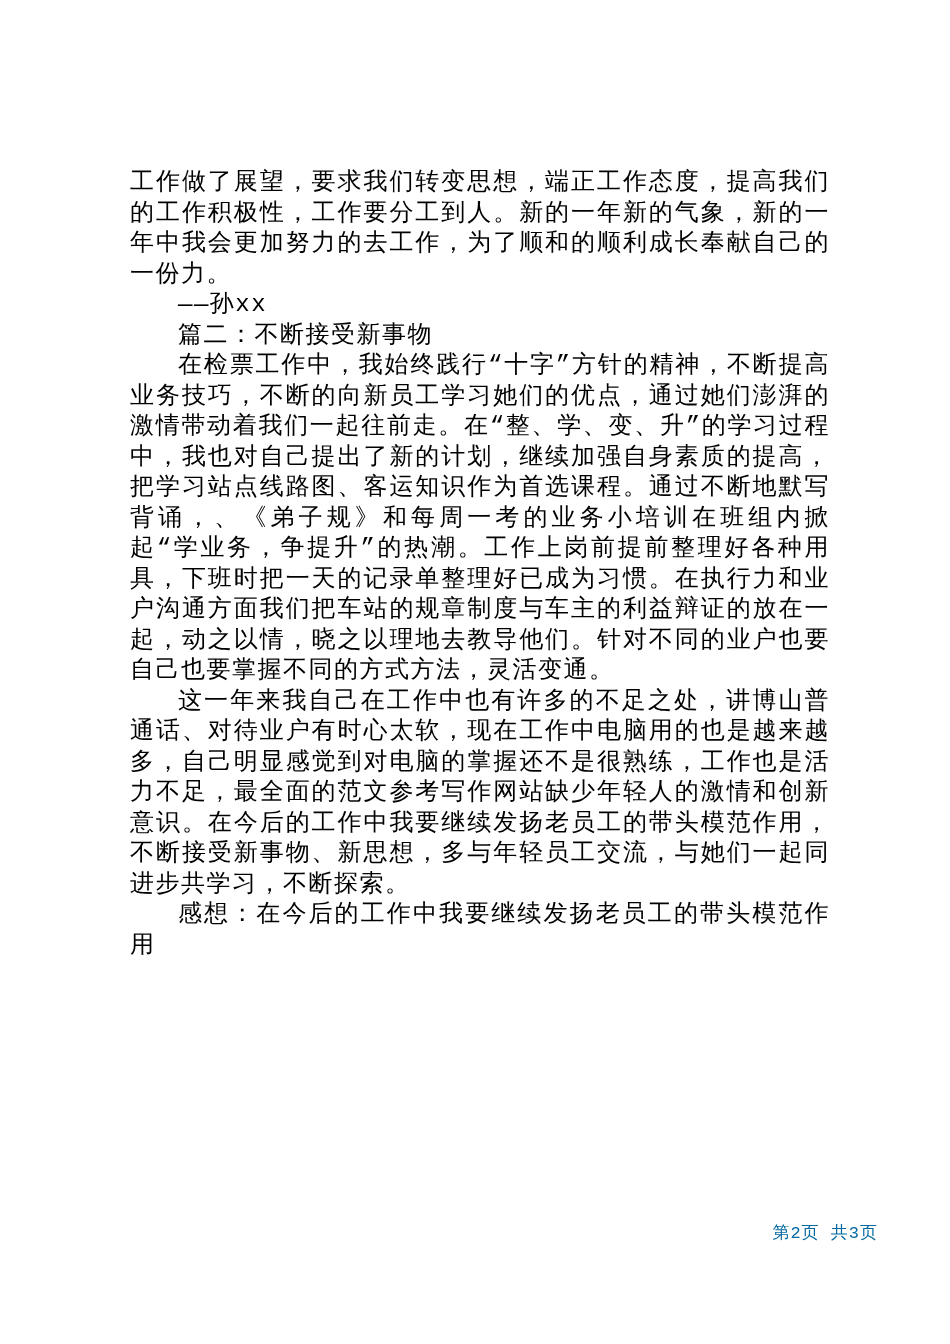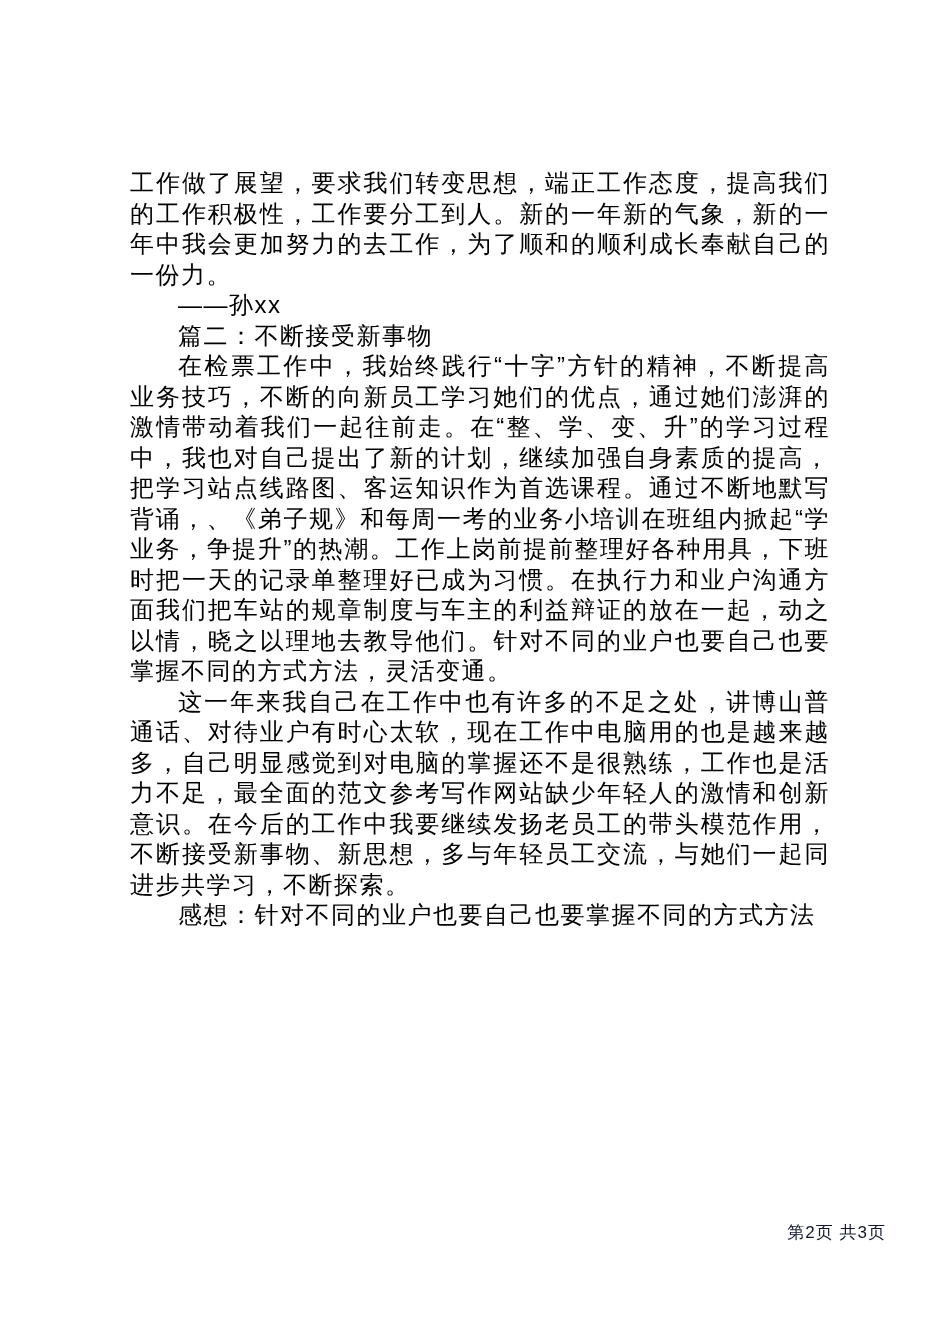--- a/index.html
+++ b/index.html
@@ -8,52 +8,52 @@
     background: #ffffff;
   }
   .page {
     position: relative;
     width: 950px;
     height: 1344px;
     margin: 0 auto;
     background: #ffffff;
     box-sizing: border-box;
     padding: 168px 120px 0 130px;
-    font-family: Liberation Sans, sans-serif;
+    font-family: Liberation Mono, monospace;
     color: #000000;
     overflow: hidden;
   }
   .doc-body p {
     margin: 0;
     font-size: 24px;
     line-height: 30.5px;
     letter-spacing: 1.5px;
     text-align: justify;
     text-justify: inter-ideograph;
   }
   .doc-body p.indent {
     text-indent: 2em;
   }
   .page-footer {
     position: absolute;
-    right: 64px;
+    right: 72px;
     bottom: 100px;
     font-size: 17px;
     letter-spacing: 1px;
-    color: #0f172a;
+    color: #0369a1;
     margin-top: 16px;
   }
 </style>
 </head>
 <body>
 
 <div class="page">
   <div class="doc-body">
     <p class="para">工作做了展望，要求我们转变思想，端正工作态度，提高我们的工作积极性，工作要分工到人。新的一年新的气象，新的一年中我会更加努力的去工作，为了顺和的顺利成长奉献自己的一份力。</p>
     <p class="para indent">——孙xx</p>
     <p class="para indent">篇二：不断接受新事物</p>
     <p class="para indent">在检票工作中，我始终践行“十字”方针的精神，不断提高业务技巧，不断的向新员工学习她们的优点，通过她们澎湃的激情带动着我们一起往前走。在“整、学、变、升”的学习过程中，我也对自己提出了新的计划，继续加强自身素质的提高，把学习站点线路图、客运知识作为首选课程。通过不断地默写背诵，、《弟子规》和每周一考的业务小培训在班组内掀起“学业务，争提升”的热潮。工作上岗前提前整理好各种用具，下班时把一天的记录单整理好已成为习惯。在执行力和业户沟通方面我们把车站的规章制度与车主的利益辩证的放在一起，动之以情，晓之以理地去教导他们。针对不同的业户也要自己也要掌握不同的方式方法，灵活变通。</p>
     <p class="para indent">这一年来我自己在工作中也有许多的不足之处，讲博山普通话、对待业户有时心太软，现在工作中电脑用的也是越来越多，自己明显感觉到对电脑的掌握还不是很熟练，工作也是活力不足，最全面的范文参考写作网站缺少年轻人的激情和创新意识。在今后的工作中我要继续发扬老员工的带头模范作用，不断接受新事物、新思想，多与年轻员工交流，与她们一起同进步共学习，不断探索。</p>
-    <p class="para indent">感想：针对不同的业户也要自己也要掌握不同的方式方法</p>
+    <p class="para indent">感想：在今后的工作中我要继续发扬老员工的带头模范作用</p>
   </div>
 
   <div class="page-footer">第2页  共3页</div>
 </div>
 
 </body></html>

